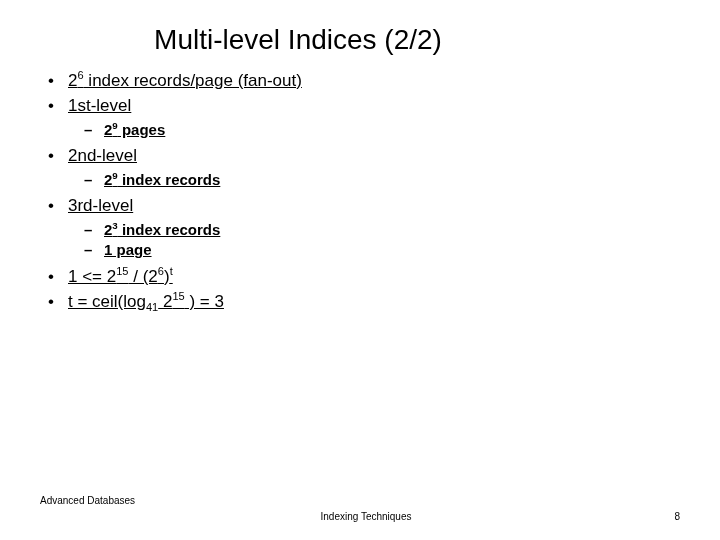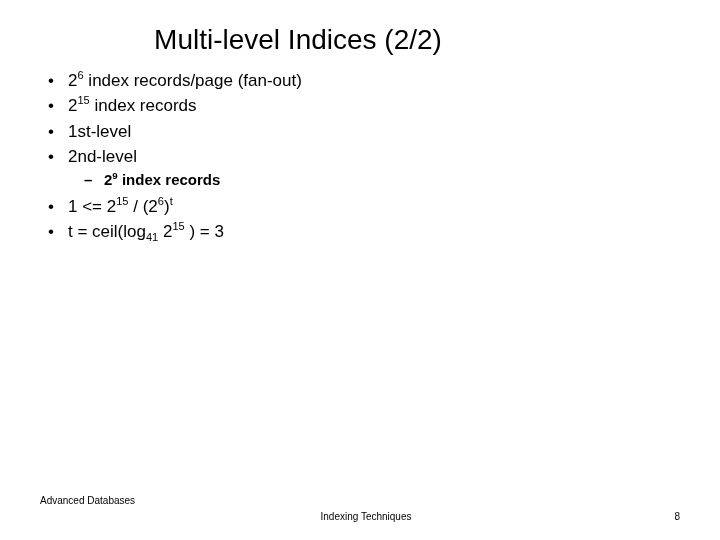--- a/index.html
+++ b/index.html
@@ -27,20 +27,21 @@
   }
   .content {
     padding: 0 40px 0 40px;
     font-size: 17px;
     line-height: 1.25;
   }
   ul.lvl1 {
     list-style: none;
     margin: 0 0 0 0;
     padding: 0;
+    text-decoration: underline;
   }
   ul.lvl1 > li {
     margin: 4px 0;
     padding-left: 28px;
     position: relative;
   }
   ul.lvl1 > li::before {
     content: "•";
     position: absolute;
     left: 8px;
@@ -107,37 +108,50 @@
 
   <div class="title">Multi-level Indices (2/2)</div>
 
   <div class="content">
     <ul class="lvl1">
 
       <li>
         <span>2</span><span class="sup">6</span><span> index records/page (fan-out)</span>
       </li>
 
-      <li>
-        <span>2</span><span class="sup">15</span><span> index records</span>
-      </li>
 
       <li>
         <span>1st-level</span>
+        <ul class="lvl2">
+          <li>
+            <span>2</span><span class="sup">9</span><span> pages</span>
+          </li>
+        </ul>
       </li>
 
       <li>
         <span>2nd-level</span>
         <ul class="lvl2">
           <li>
             <span>2</span><span class="sup">9</span><span> index records</span>
           </li>
         </ul>
       </li>
 
+      <li>
+        <span>3rd-level</span>
+        <ul class="lvl2">
+          <li>
+            <span>2</span><span class="sup">3</span><span> index records</span>
+          </li>
+          <li>
+            <span>1 page</span>
+          </li>
+        </ul>
+      </li>
 
       <li>
         <span>1 &lt;= 2</span><span class="sup">15</span><span> / (2</span><span class="sup">6</span><span>)</span><span class="sup">t</span>
       </li>
 
       <li>
         <span>t = ceil(log</span><span class="sub">41</span><span> 2</span><span class="sup">15</span><span> ) = 3</span>
       </li>
 
 

